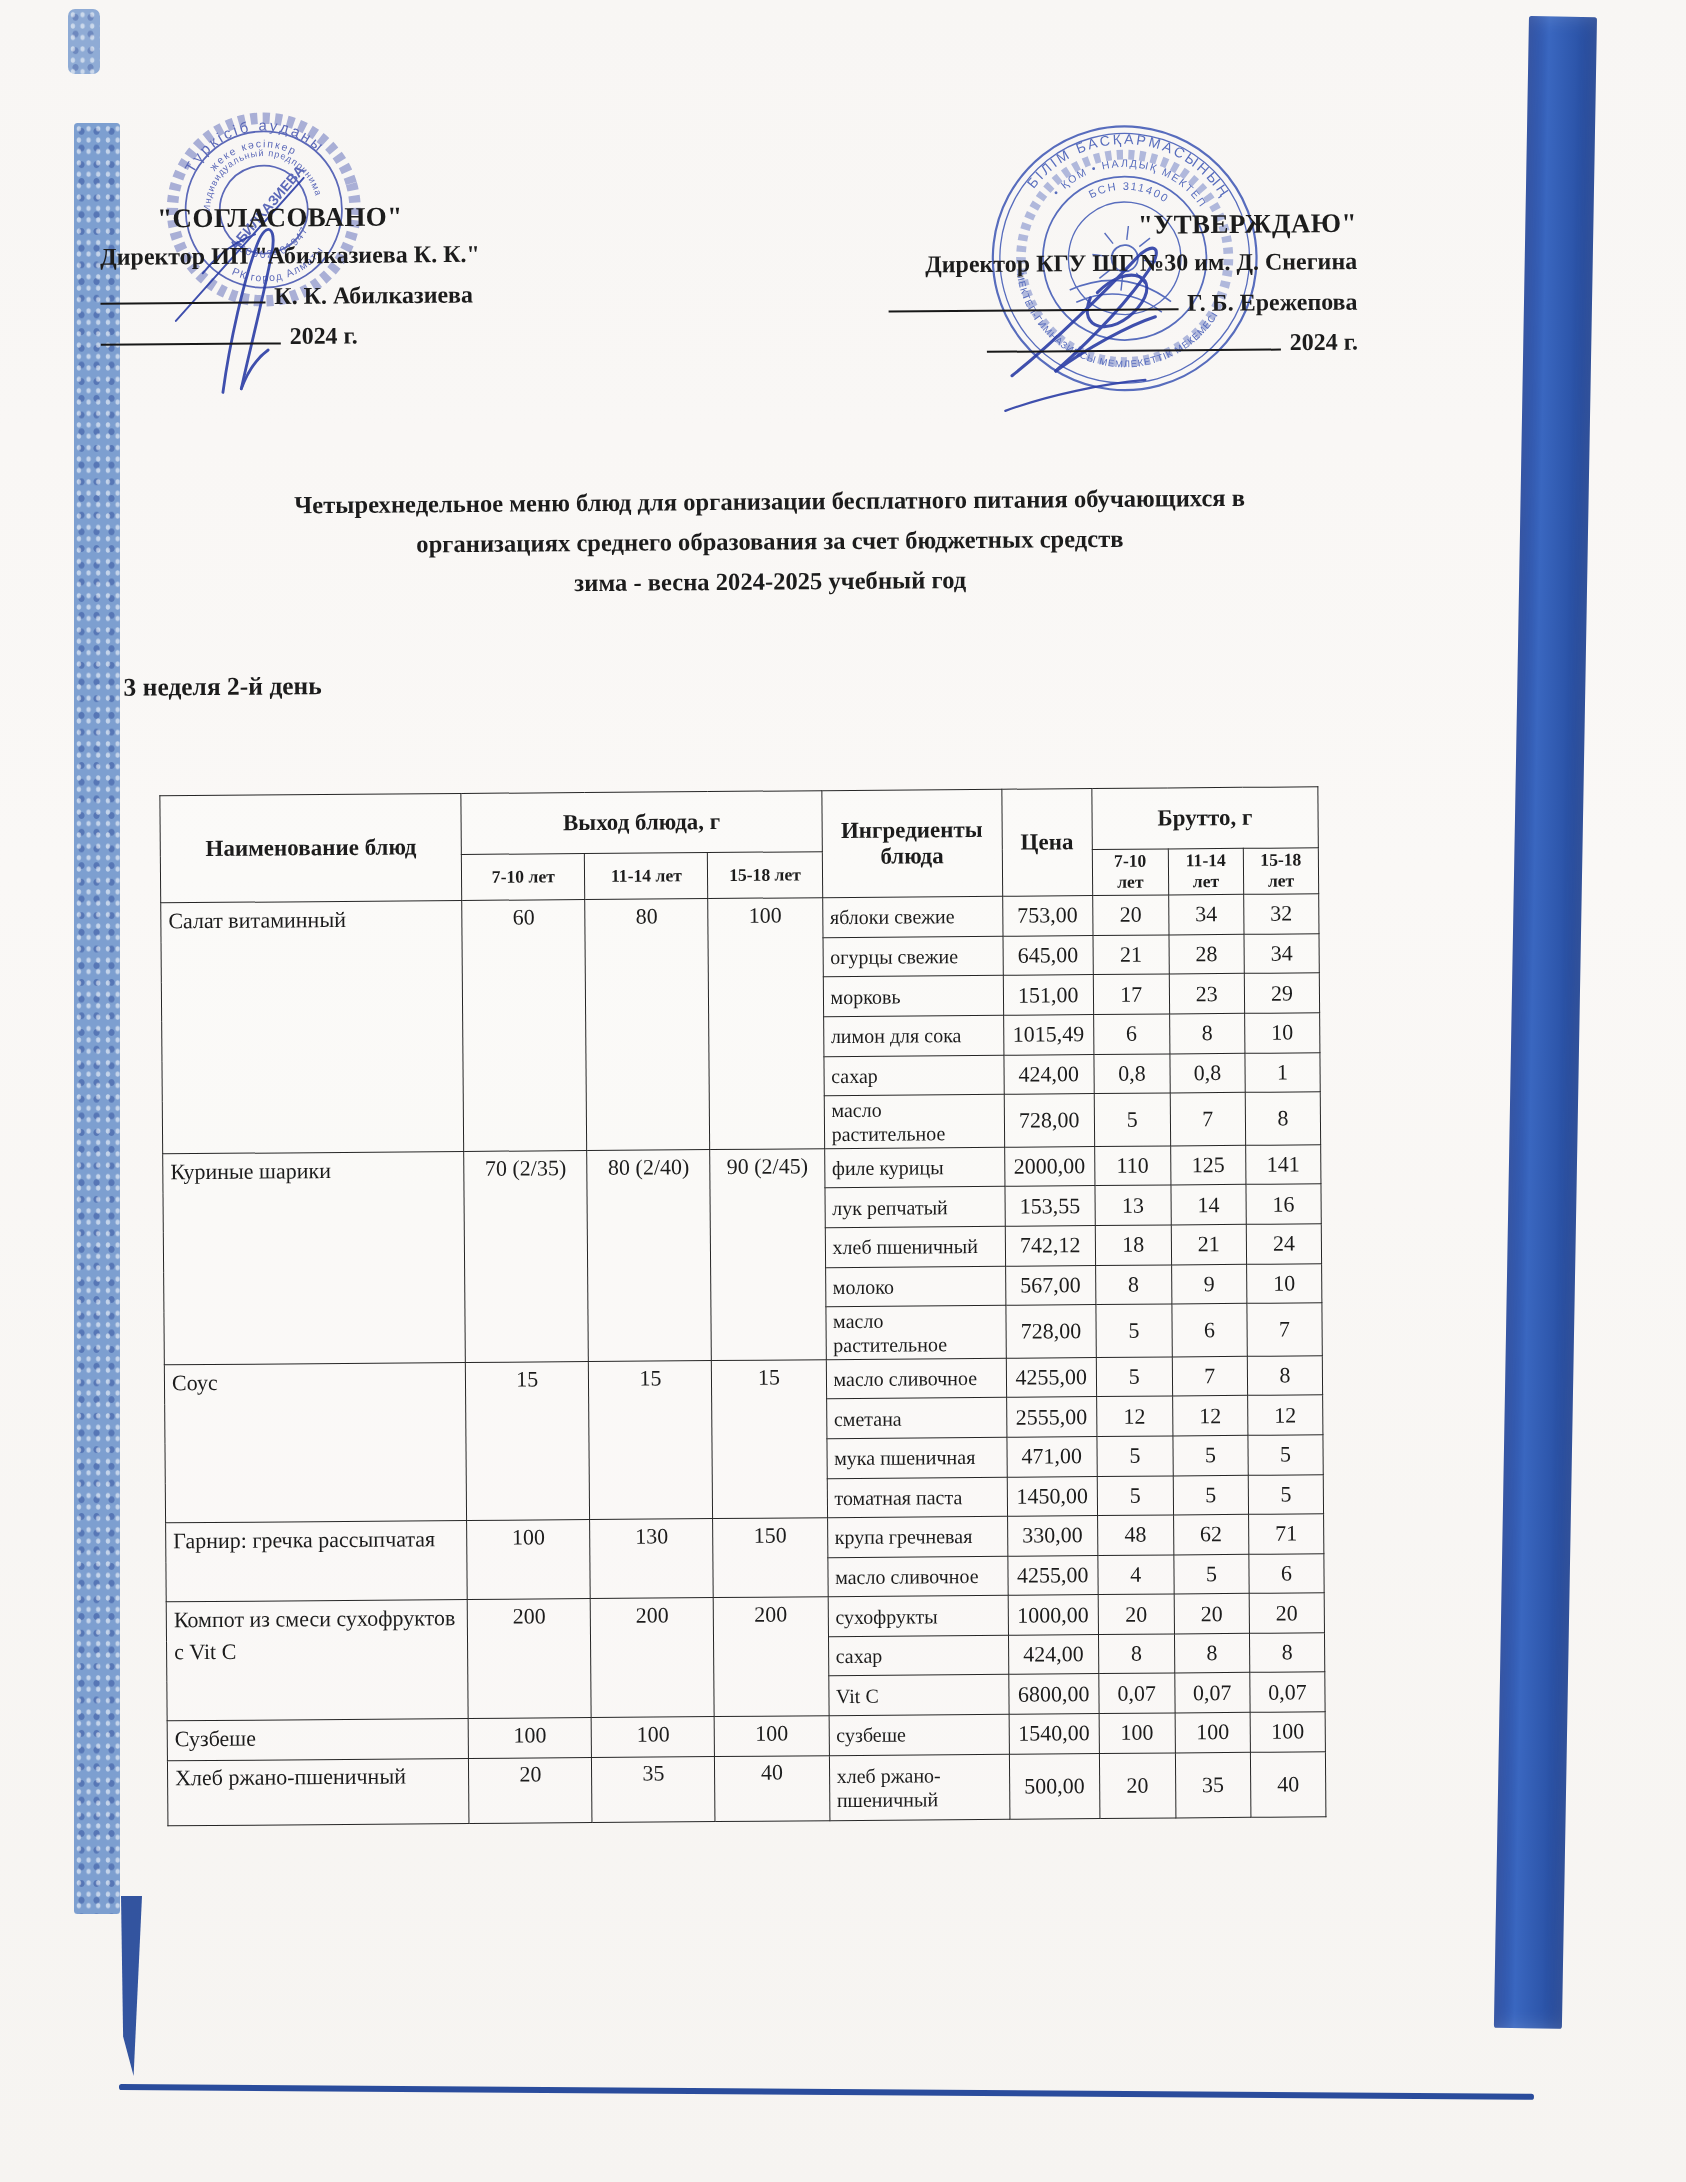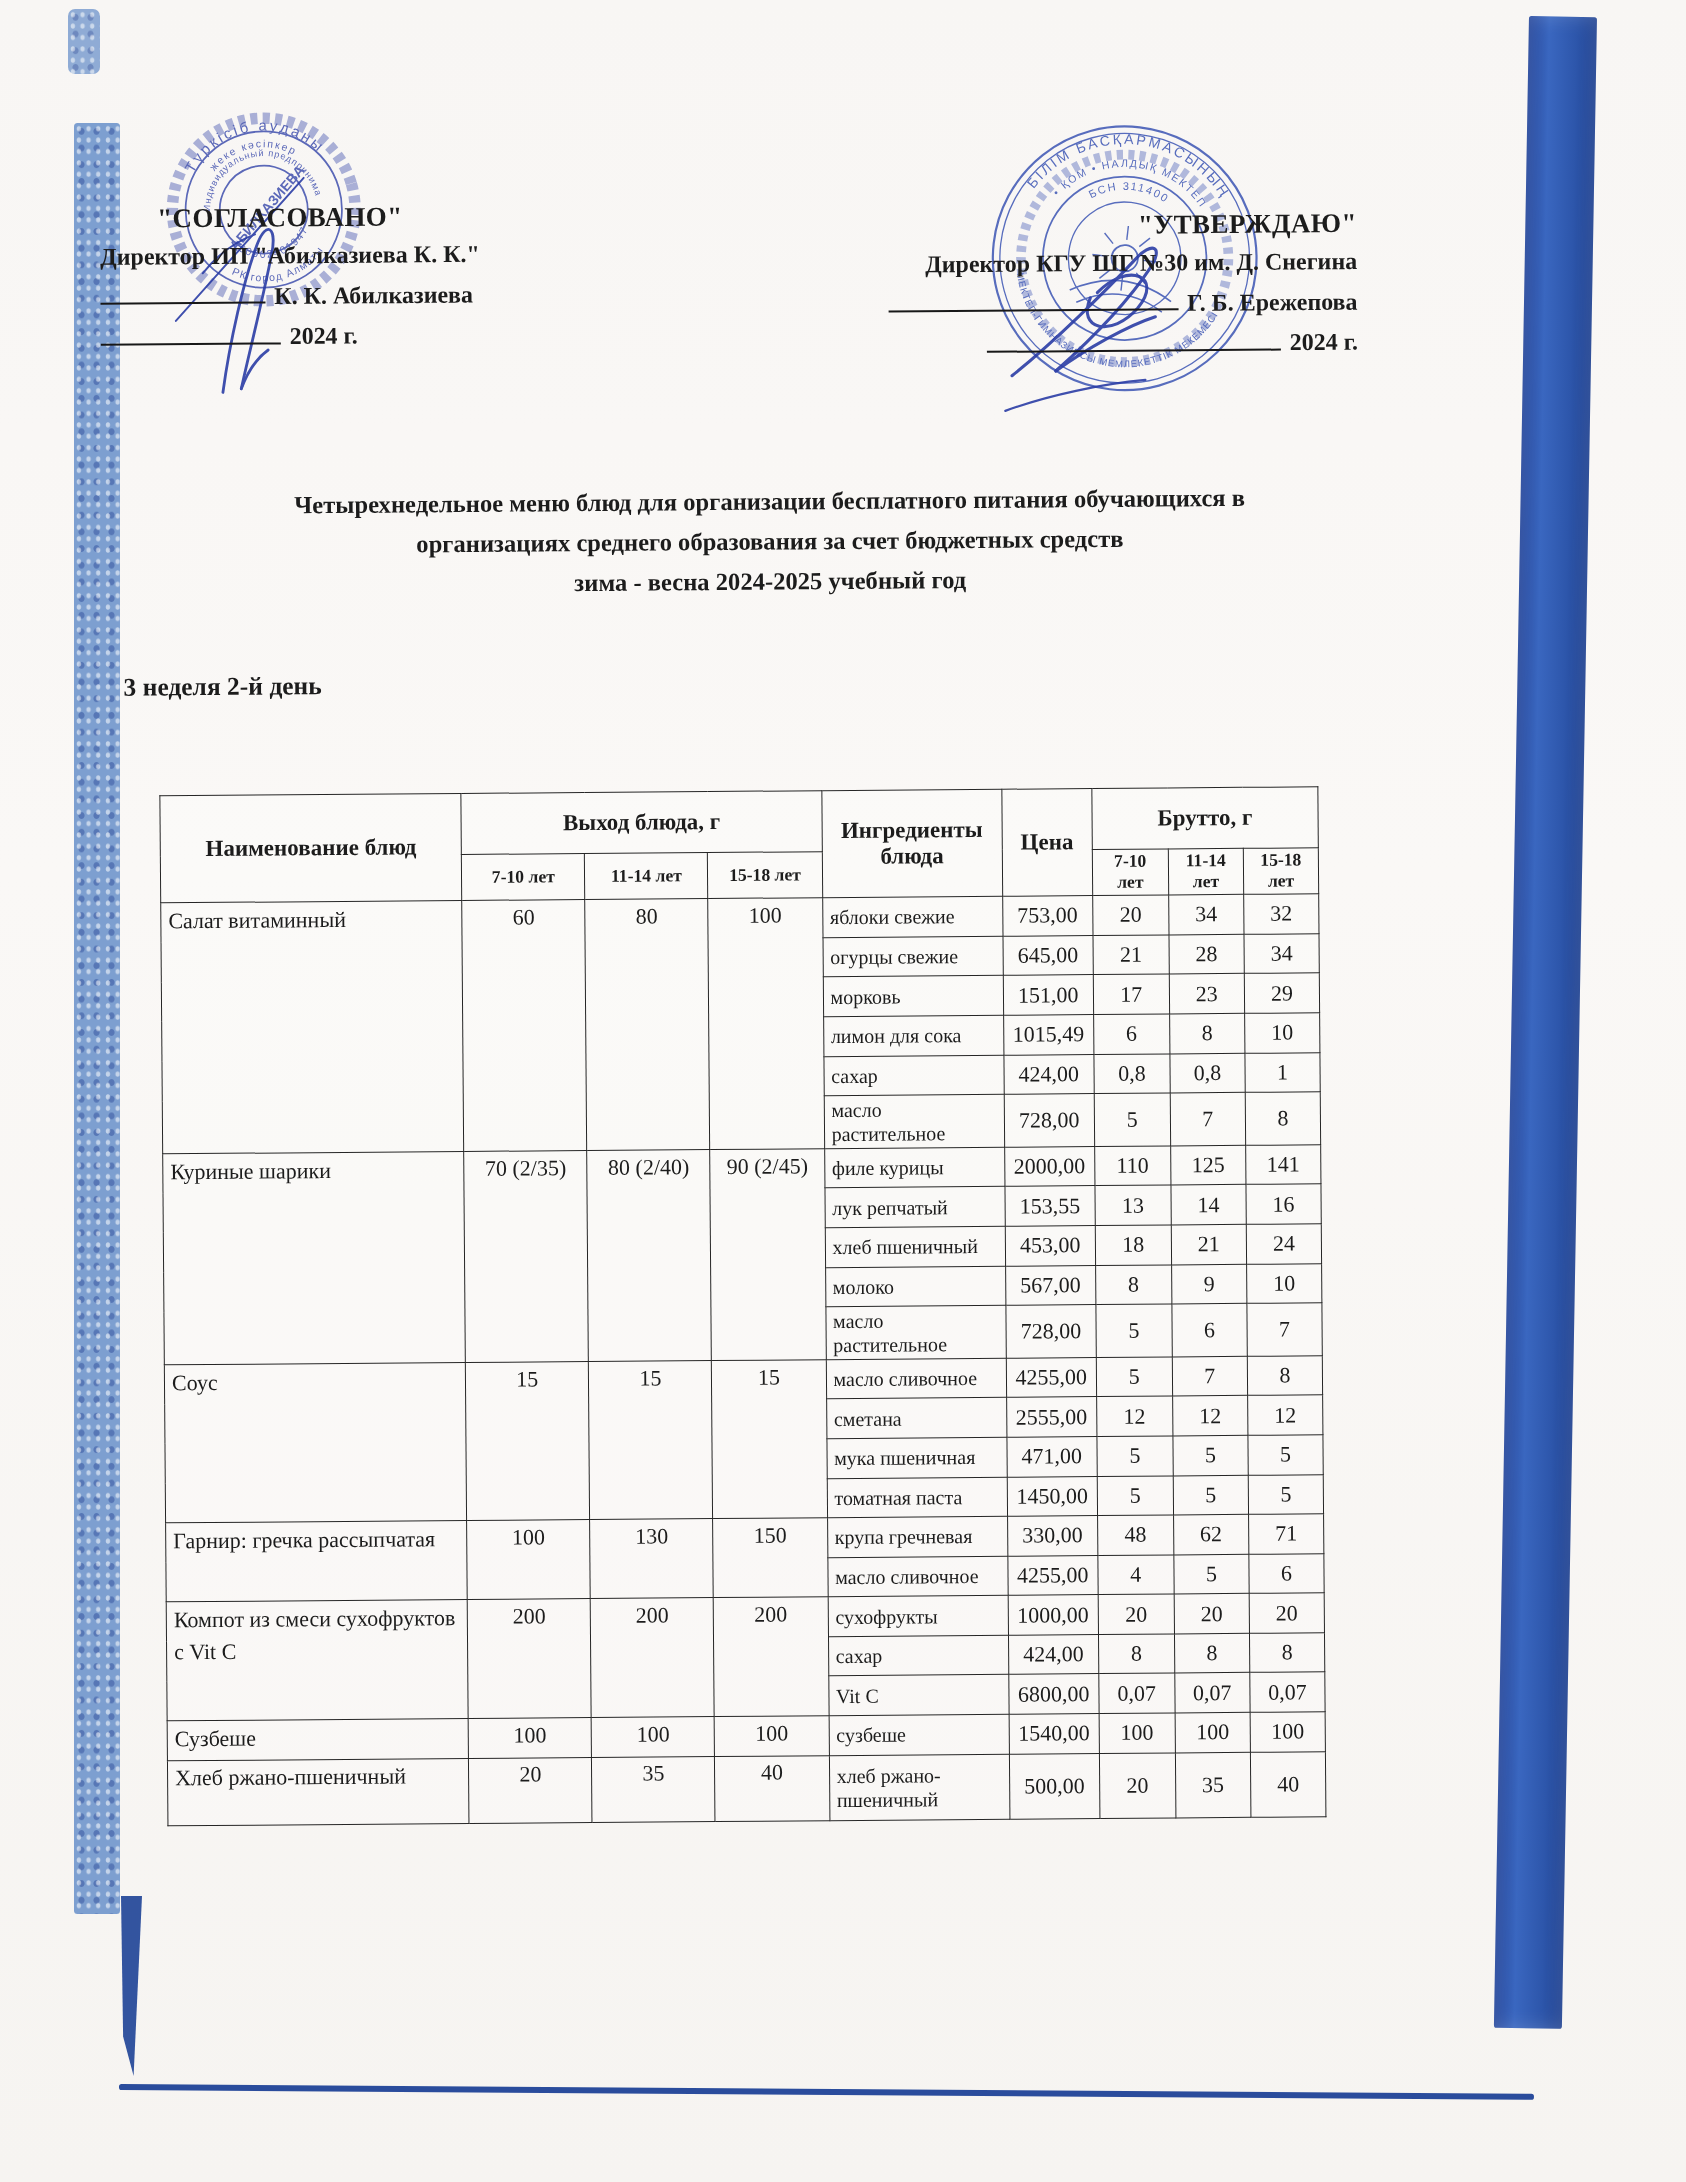--- a/index.html
+++ b/index.html
@@ -265,21 +265,21 @@
             </tr>
             <tr style="height: 35px;">
               <td class="c-ing">лук репчатый</td>
               <td class="c-price">153,55</td>
               <td class="c-b">13</td>
               <td class="c-b">14</td>
               <td class="c-b">16</td>
             </tr>
             <tr style="height: 35px;">
               <td class="c-ing">хлеб пшеничный</td>
-              <td class="c-price">453,00</td>
+              <td class="c-price">742,12</td>
               <td class="c-b">18</td>
               <td class="c-b">21</td>
               <td class="c-b">24</td>
             </tr>
             <tr style="height: 35px;">
               <td class="c-ing">молоко</td>
               <td class="c-price">567,00</td>
               <td class="c-b">8</td>
               <td class="c-b">9</td>
               <td class="c-b">10</td>

